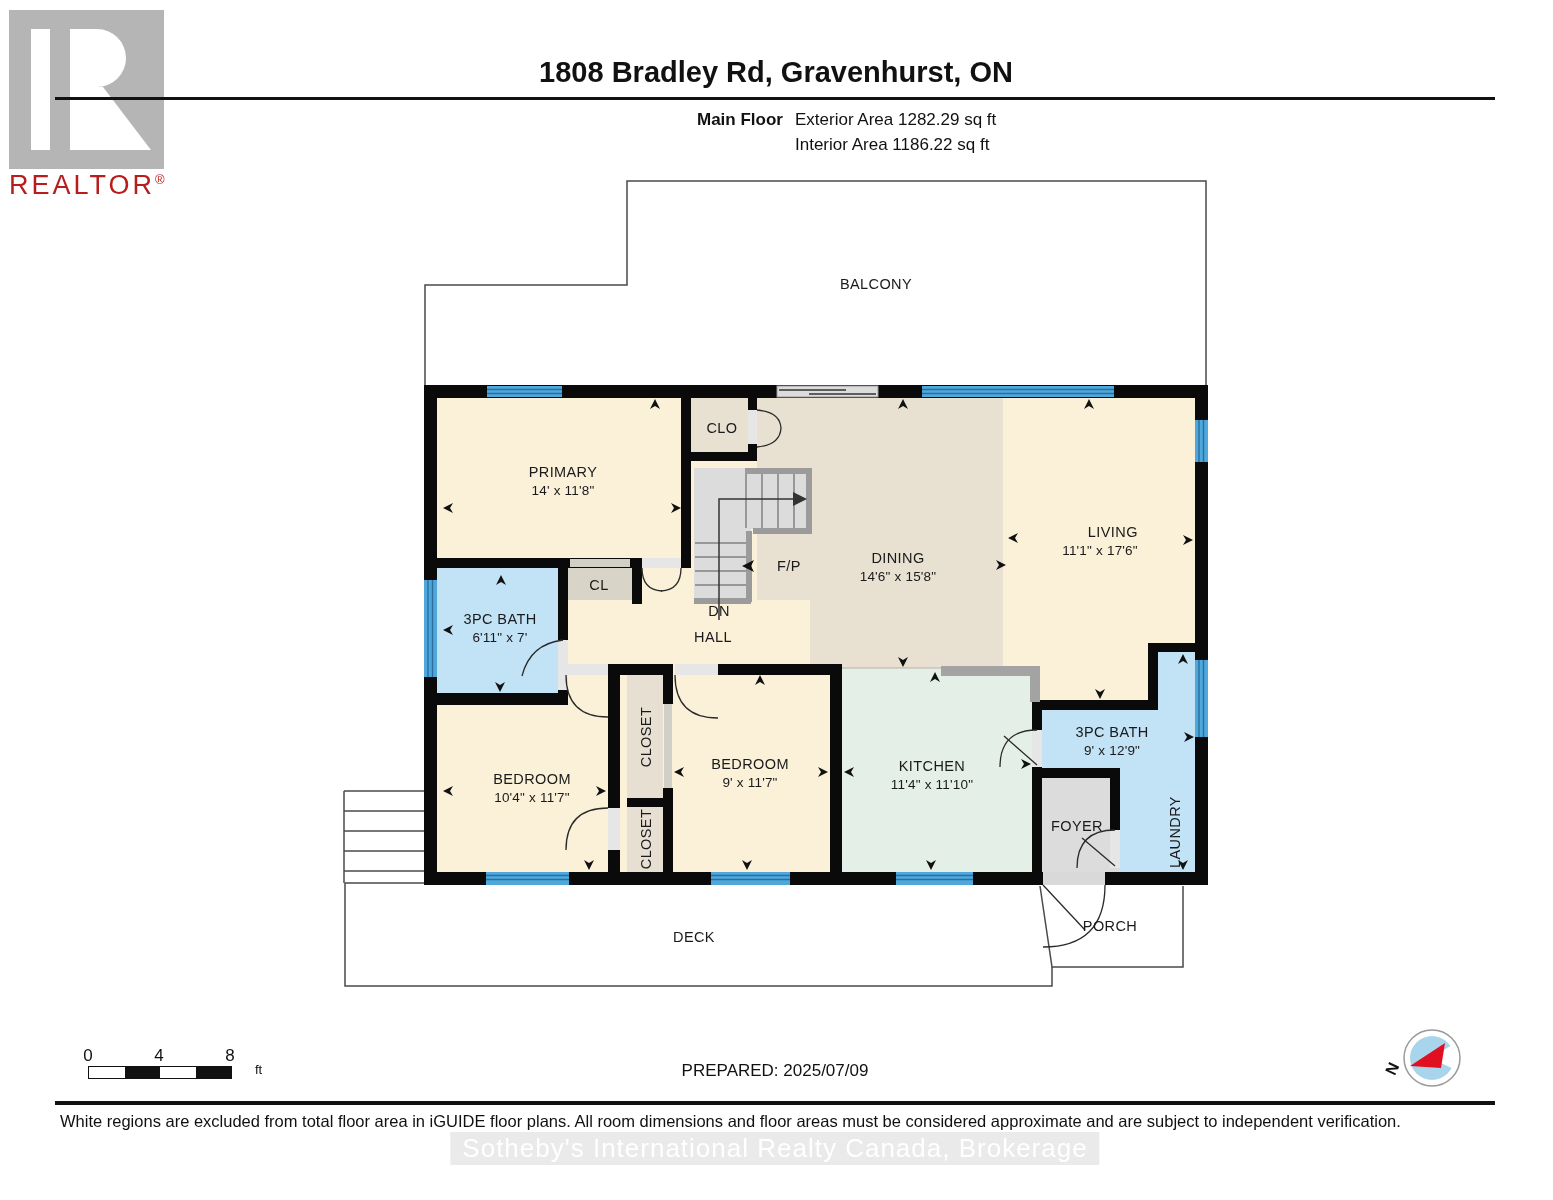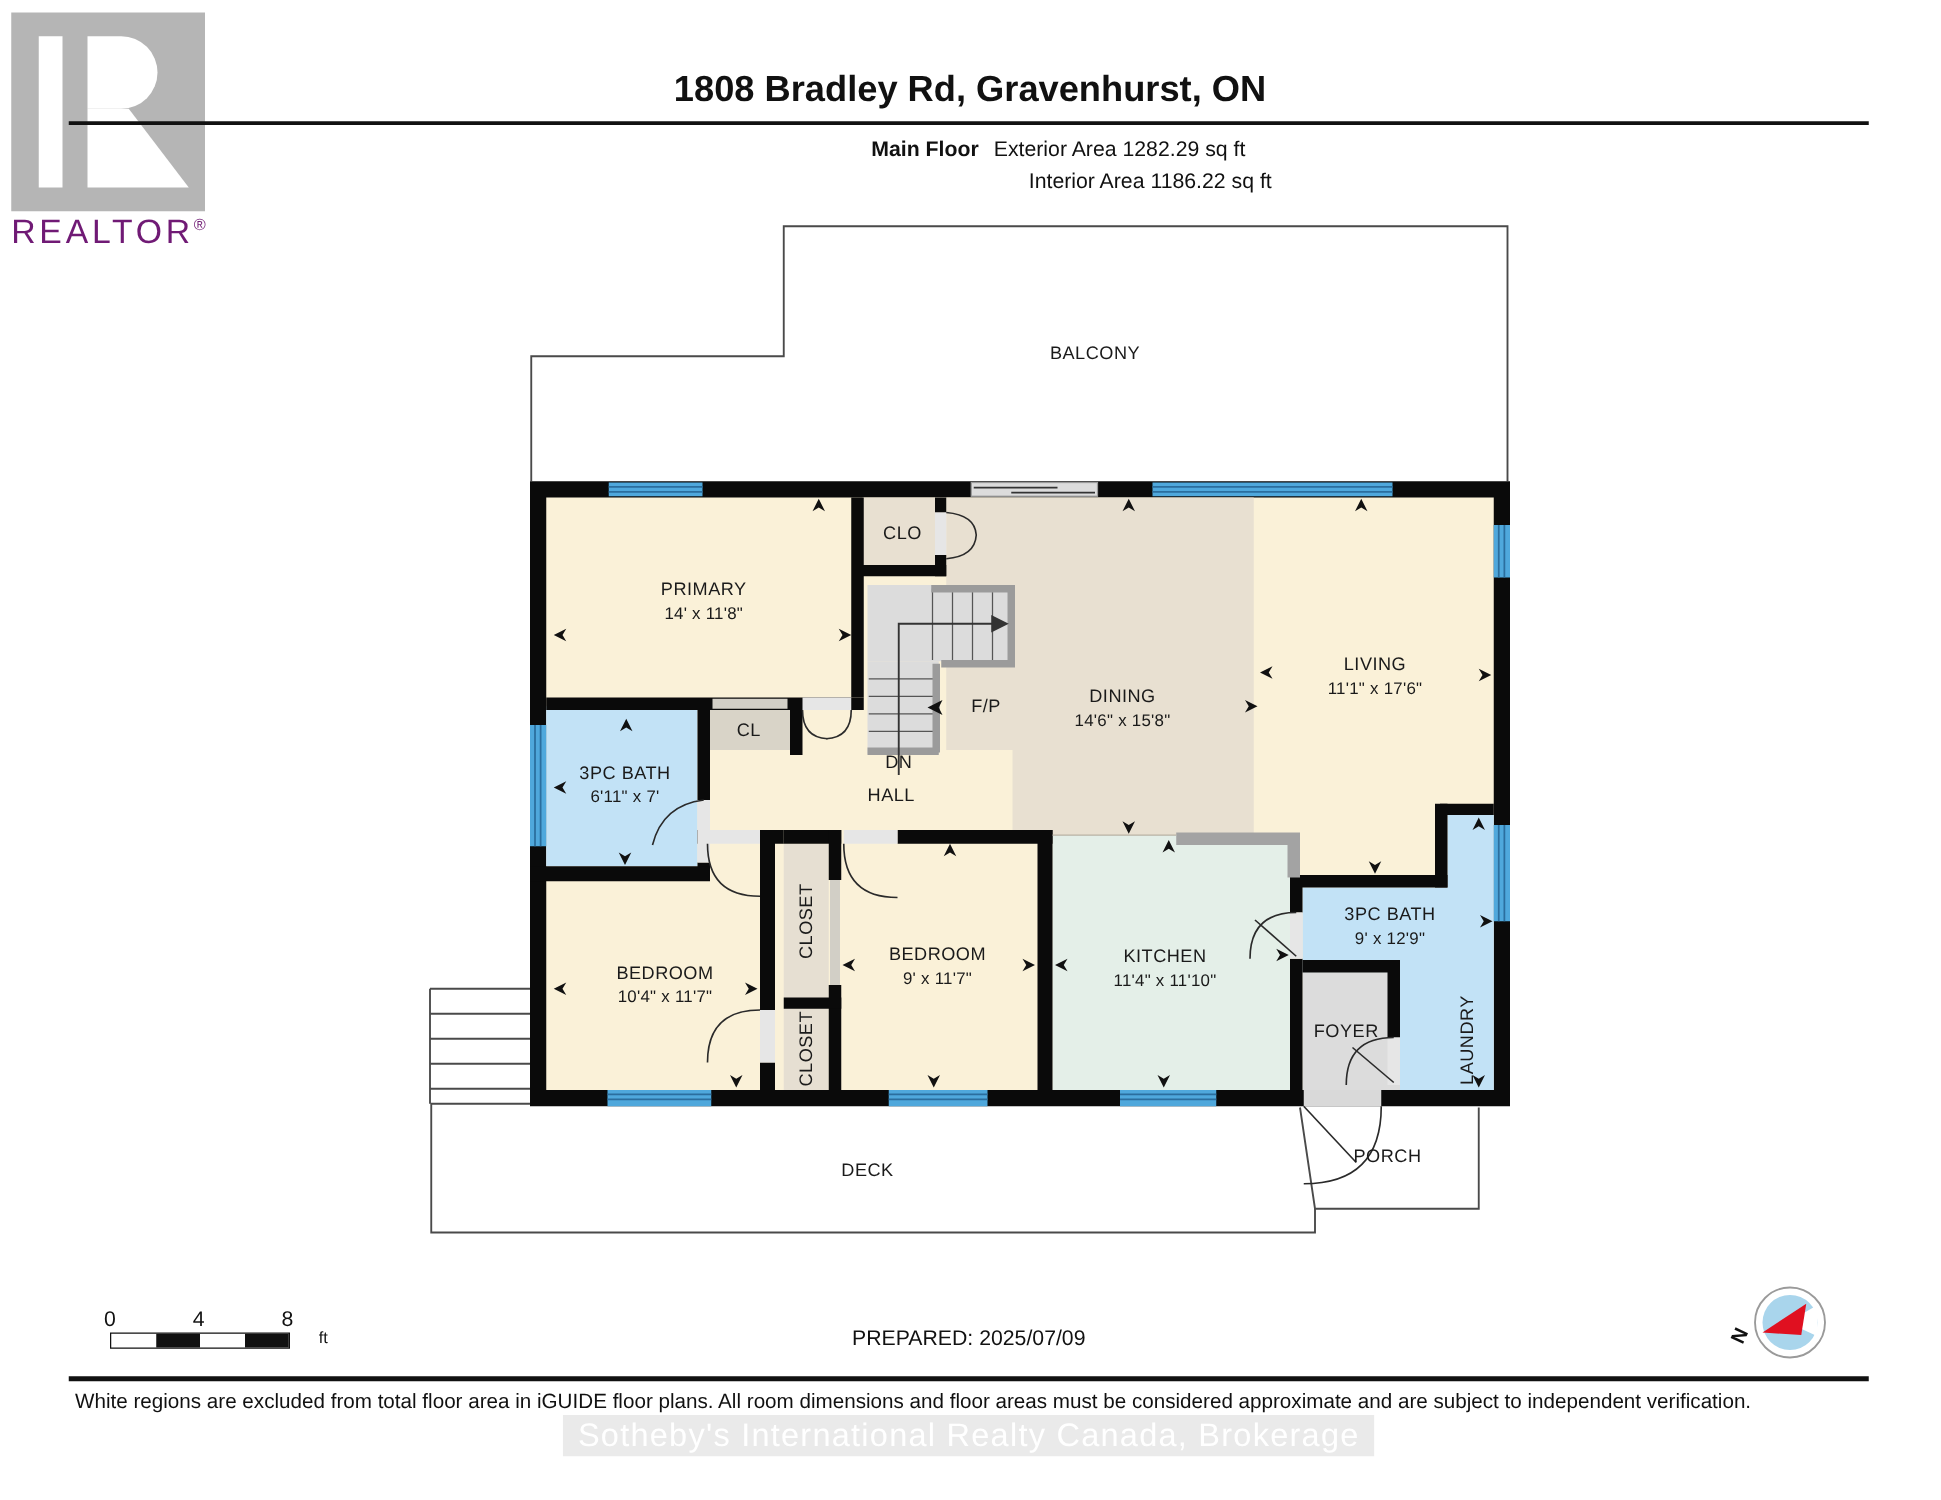--- a/index.html
+++ b/index.html
@@ -9,21 +9,21 @@
   .lbl{position:absolute;z-index:2;transform:translate(-50%,-50%);text-align:center;
        font-size:14.5px;letter-spacing:.4px;line-height:1.3;white-space:nowrap;color:#1a1a1a;}
   .lbl .dims{font-size:13.5px;letter-spacing:.2px;display:block;}
   .lbl.vert{transform:translate(-50%,-50%) rotate(-90deg);}
   .title{position:absolute;top:56px;left:776px;transform:translateX(-50%);
          font-size:29px;font-weight:bold;white-space:nowrap;z-index:2;}
   .hrule{position:absolute;left:55px;top:97px;width:1440px;height:3px;background:#111;z-index:2;}
   .floorlbl{position:absolute;left:697px;top:110px;font-size:17px;font-weight:bold;z-index:2;text-align:right;}
   .areatxt{position:absolute;left:795px;font-size:17px;z-index:2;}
   .realtor-word{position:absolute;left:9px;top:170px;font-size:27px;letter-spacing:3px;
-                color:#701a75;z-index:2;}
+                color:#b91c1c;z-index:2;}
   .realtor-word sup{font-size:13px;}
   .scale-ticks{position:absolute;left:80px;top:1046px;width:160px;z-index:2;font-size:17px;}
   .scale-ticks span{position:absolute;transform:translateX(-50%);}
   .scale-bar{position:absolute;left:88px;top:1066px;width:142px;height:11px;
              border:1.5px solid #111;display:flex;z-index:2;box-sizing:content-box;}
   .scale-bar i{flex:1;}
   .scale-bar i:nth-child(2),.scale-bar i:nth-child(4){background:#111;}
   .scale-unit{position:absolute;left:241px;top:1062px;font-size:13px;z-index:2;margin-left:14px;}
   .prepared{position:absolute;left:775px;top:1061px;transform:translateX(-50%);
             font-size:17px;z-index:2;}
@@ -35,21 +35,21 @@
              background:#eaeaea;color:#ffffff;font-size:26px;letter-spacing:1px;
              padding:1px 12px;white-space:nowrap;z-index:2;}
 </style>
 </head>
 <body>
 
 <div class="title">1808 Bradley Rd, Gravenhurst, ON</div>
 <div class="hrule"></div>
 <div class="floorlbl">Main Floor</div>
 <div class="areatxt" style="top:110px;">Exterior Area 1282.29 sq ft</div>
-<div class="areatxt" style="top:135px;margin-left:28px;">Interior Area 1186.22 sq ft</div>
+<div class="areatxt" style="top:135px;">Interior Area 1186.22 sq ft</div>
 <div class="realtor-word"><span>REALTOR</span><sup>®</sup></div>
 
 <svg id="plan-svg" width="1553" height="1200" viewBox="0 0 1553 1200">
 
   <g>
     <rect x="9" y="10" width="155" height="159" fill="#b5b5b5"></rect>
     <rect x="31" y="29" width="19" height="121" fill="#ffffff"></rect>
     <path d="M70,29 H97 A29,29 0 0 1 97,87 H70 Z" fill="#ffffff"></path>
     <polygon points="70,87 103,87 151,150 70,150" fill="#ffffff"></polygon>
   </g>
@@ -228,21 +228,21 @@
     <path d="M1410,1066 L1445,1043 L1441,1068 Z" fill="#e01020"></path>
   </g>
 </svg>
 
 <div class="lbl" style="left:876px;top:284px;"><span>BALCONY</span></div>
 <div class="lbl" style="left:563px;top:481px;"><span>PRIMARY</span><span class="dims">14' x 11'8"</span></div>
 <div class="lbl" style="left:722px;top:428px;"><span>CLO</span></div>
 <div class="lbl" style="left:599px;top:585px;"><span>CL</span></div>
 <div class="lbl" style="left:500px;top:628px;"><span>3PC BATH</span><span class="dims">6'11" x 7'</span></div>
 <div class="lbl" style="left:898px;top:567px;"><span>DINING</span><span class="dims">14'6" x 15'8"</span></div>
-<div class="lbl" style="left:1100px;top:541px;"><span>LIVING</span><span class="dims">11'1" x 17'6"</span></div>
+<div class="lbl" style="left:1100px;top:541px;text-align:right;"><span>LIVING</span><span class="dims">11'1" x 17'6"</span></div>
 <div class="lbl" style="left:713px;top:637px;"><span>HALL</span></div>
 <div class="lbl" style="left:719px;top:611px;"><span>DN</span></div>
 <div class="lbl" style="left:777px;top:566px;transform:translate(0,-50%);"><span>F/P</span></div>
 <div class="lbl" style="left:532px;top:788px;"><span>BEDROOM</span><span class="dims">10'4" x 11'7"</span></div>
 <div class="lbl" style="left:750px;top:773px;"><span>BEDROOM</span><span class="dims">9' x 11'7"</span></div>
 <div class="lbl vert" style="left:646px;top:737px;"><span>CLOSET</span></div>
 <div class="lbl vert" style="left:646px;top:839px;"><span>CLOSET</span></div>
 <div class="lbl" style="left:932px;top:735px;margin-top:40px;"><span>KITCHEN</span><span class="dims">11'4" x 11'10"</span></div>
 <div class="lbl" style="left:1112px;top:741px;"><span>3PC BATH</span><span class="dims">9' x 12'9"</span></div>
 <div class="lbl" style="left:1077px;top:826px;"><span>FOYER</span></div>

